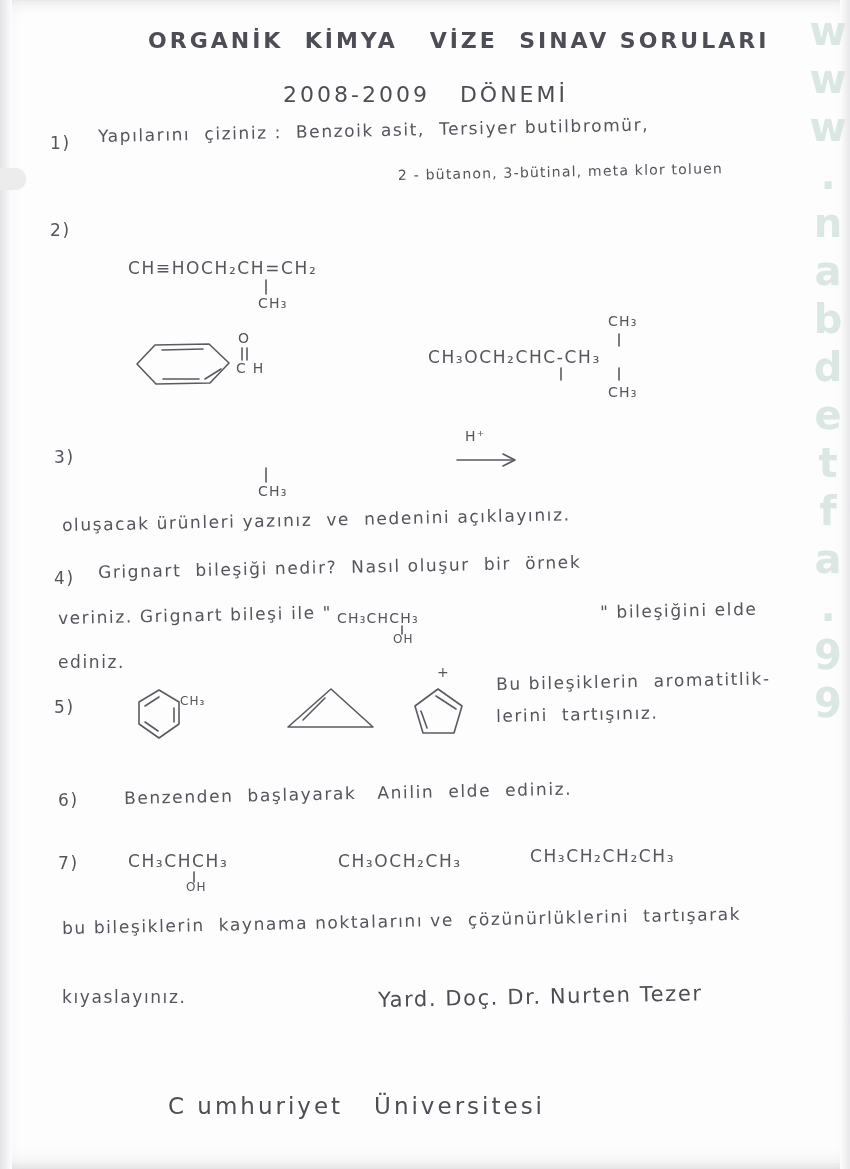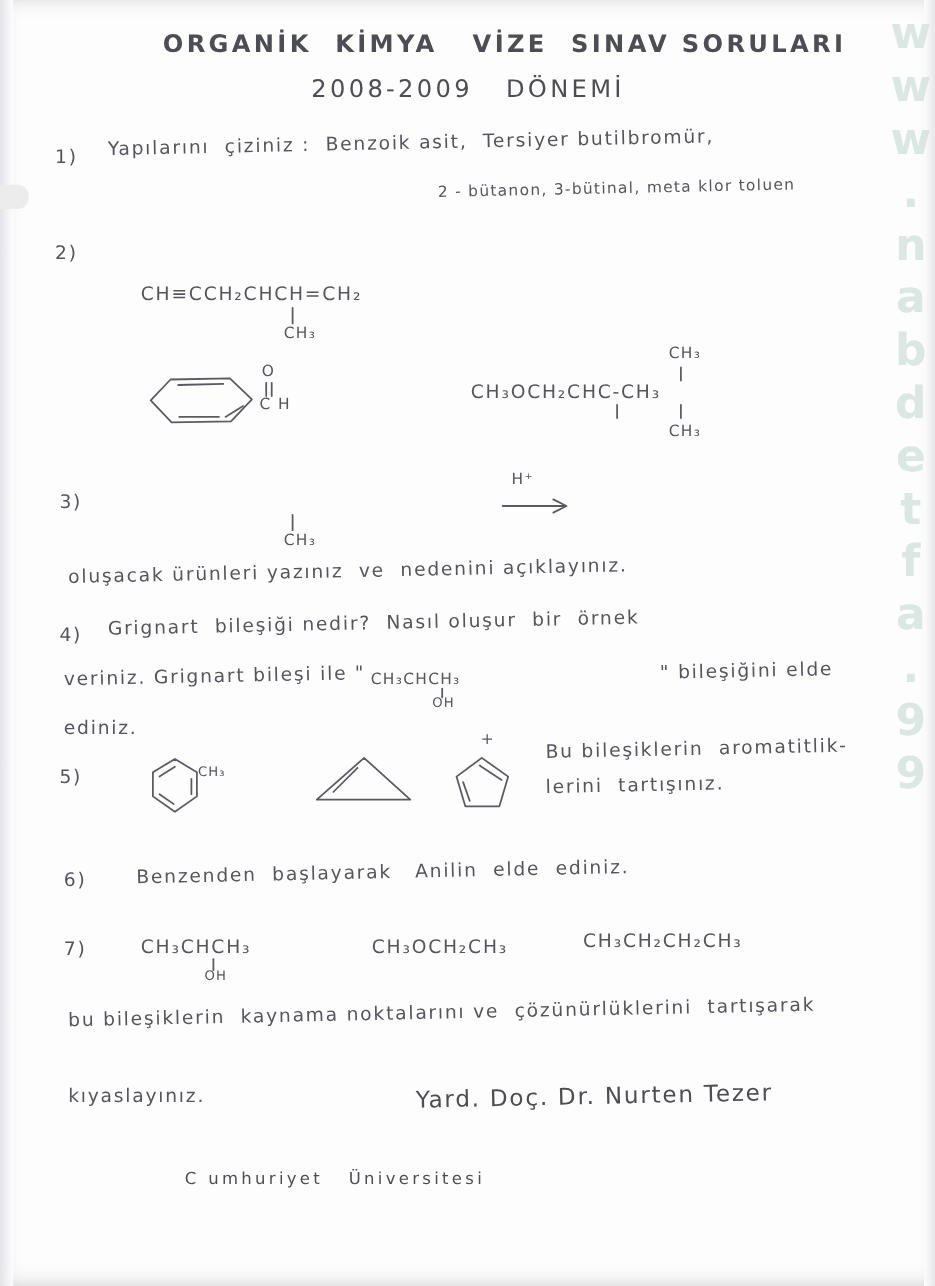--- a/index.html
+++ b/index.html
@@ -92,29 +92,29 @@
 
 <div id="sheet">
 
   <div class="edge-nick" style="left:0;top:0;width:12px;height:1169px;background:linear-gradient(90deg,#e4e4e8,#fdfdfd);"></div>
   <div class="edge-nick" style="right:0;top:0;width:10px;height:1169px;background:linear-gradient(270deg,#e7e7eb,#fdfdfd);"></div>
   <div class="edge-nick" style="left:0;top:168px;width:26px;height:22px;background:#ececed;border-radius:0 10px 10px 0;"></div>
 
   <div id="watermark">www.nabdetfa.99</div>
 
   <div class="hw title" style="left:148px; top:28px;font-weight:bold;">ORGANİK  KİMYA   VİZE  SINAV SORULARI</div>
-  <div class="hw title" style="left:283px; top:69px;">2008-2009   DÖNEMİ</div>
+  <div class="hw title" style="left:283px; top:82px;">2008-2009   DÖNEMİ</div>
 
   <div class="hw q" style="left:50px; top:133px;">1)</div>
   <div class="hw q slant" style="left:98px; top:126px;">Yapılarını  çiziniz :  Benzoik asit,  Tersiyer butilbromür,</div>
   <div class="hw sm slant" style="left:398px; top:167px;">2 - bütanon, 3-bütinal, meta klor toluen</div>
 
   <div class="hw q" style="left:50px; top:220px;">2)</div>
 
-  <div class="hw q" style="left:128px; top:258px;">CH≡CCH₂CHCH=CH₂</div>
+  <div class="hw q" style="left:128px; top:258px;">CH≡HOCH₂CH=CH₂</div>
   <div class="hw sm" style="left:258px; top:295px;">CH₃</div>
   <svg style="position:absolute;left:264px;top:278px;width:6px;height:18px;">
     <path class="stroke" d="M2,16 L2,2"></path>
   </svg>
 
 
   <svg style="position:absolute;left:133px;top:338px;width:110px;height:52px;">
     <path class="stroke" d="M4,26 L22,7 L76,6 L96,25 L77,45 L23,46 Z"></path>
     <path class="stroke" d="M29,12 L70,11" stroke-width="1.2"></path>
     <path class="stroke" d="M88,31 L72,41" stroke-width="1.2"></path>
@@ -196,15 +196,15 @@
   <div class="hw xs" style="left:186px; top:880px;">OH</div>
   <svg style="position:absolute;left:192px;top:871px;width:6px;height:12px;">
     <path class="stroke" d="M2,11 L2,1" stroke-width="1.2"></path>
   </svg>
   <div class="hw q" style="left:338px; top:851px;">CH₃OCH₂CH₃</div>
   <div class="hw q" style="left:530px; top:846px;">CH₃CH₂CH₂CH₃</div>
   <div class="hw q slant" style="left:62px; top:918px;">bu bileşiklerin  kaynama noktalarını ve  çözünürlüklerini  tartışarak</div>
   <div class="hw q" style="left:62px; top:955px;margin-top:32px;">kıyaslayınız.</div>
 
   <div class="hw title slant" style="left:378px; top:988px; font-size:21px; letter-spacing:1.6px;">Yard. Doç. Dr. Nurten Tezer</div>
-  <div class="hw title" style="left:168px; top:1062px; font-size:15px; letter-spacing:3px;">C umhuriyet   Üniversitesi</div>
+  <div class="hw title" style="left:168px; top:1093px; font-size:23px; letter-spacing:3px;">C umhuriyet   Üniversitesi</div>
 
 </div>
 
 </body></html>

